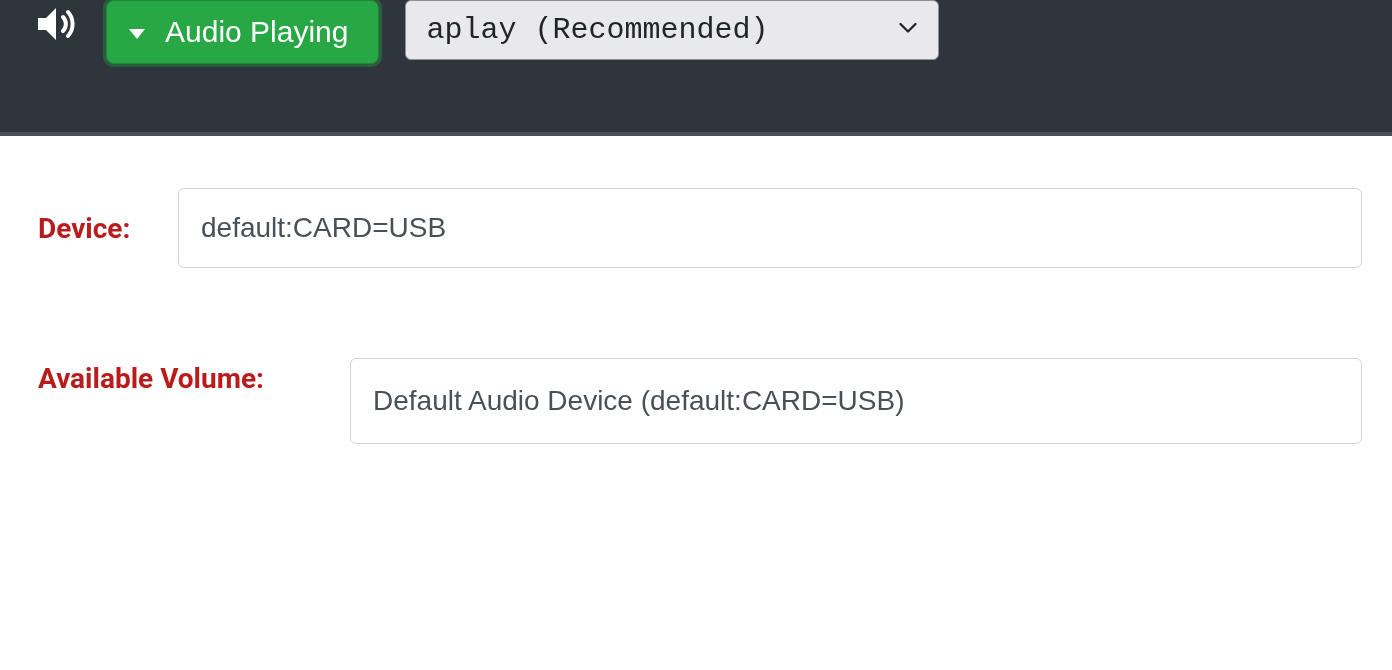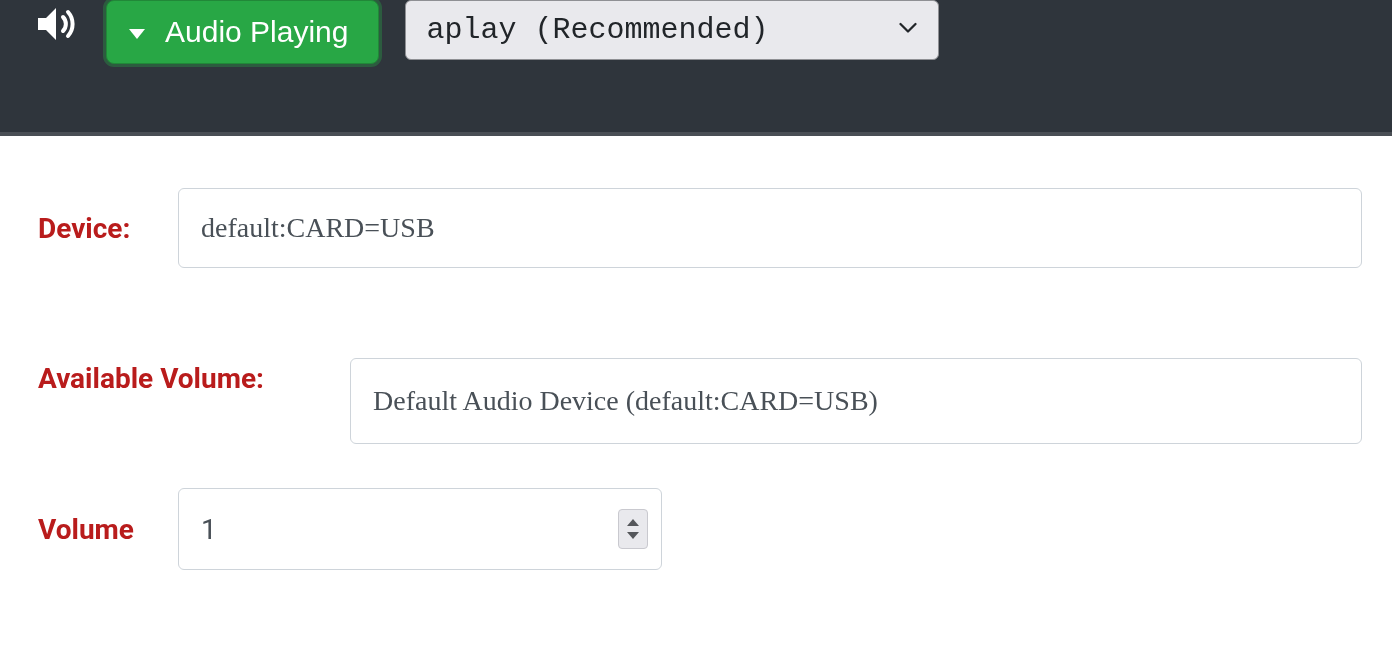--- a/index.html
+++ b/index.html
@@ -109,21 +109,21 @@
   .row-avail  .form-label { width: 320px; }
   .row-volume .form-label { width: 148px; }
   .text-input {
     flex: 1;
     font-size: 28px;
     color: #495057;
     background: #fff;
     border: 1px solid #ced4da;
     border-radius: 6px;
     padding: 18px 22px;
-    font-family: Liberation Serif, serif;
+    font-family: Liberation Sans, sans-serif;
   }
   .row-device .text-input { height: 80px; }
   .row-avail  .text-input { height: 86px; margin-top: 46px; }
   .number-wrap {
     position: relative;
     display: inline-block;
   }
   .number-input {
     width: 484px;
     height: 82px;
@@ -199,23 +199,13 @@
   <div class="form-row row-device">
     <div class="form-label">Device:</div>
     <input type="text" class="text-input" value="default:CARD=USB" style="">
   </div>
 
   <div class="form-row row-avail">
     <div class="form-label">Available Volume:</div>
     <input type="text" class="text-input" value="Default Audio Device (default:CARD=USB)" style="">
   </div>
 
-  <div class="form-row row-volume">
-    <div class="form-label">Volume</div>
-    <div class="number-wrap">
-      <input type="text" class="number-input" value="1" style="">
-      <div class="spinner">
-        <div class="arr-up"></div>
-        <div class="arr-down"></div>
-      </div>
-    </div>
-  </div>
 </div>
 
 </body></html>

